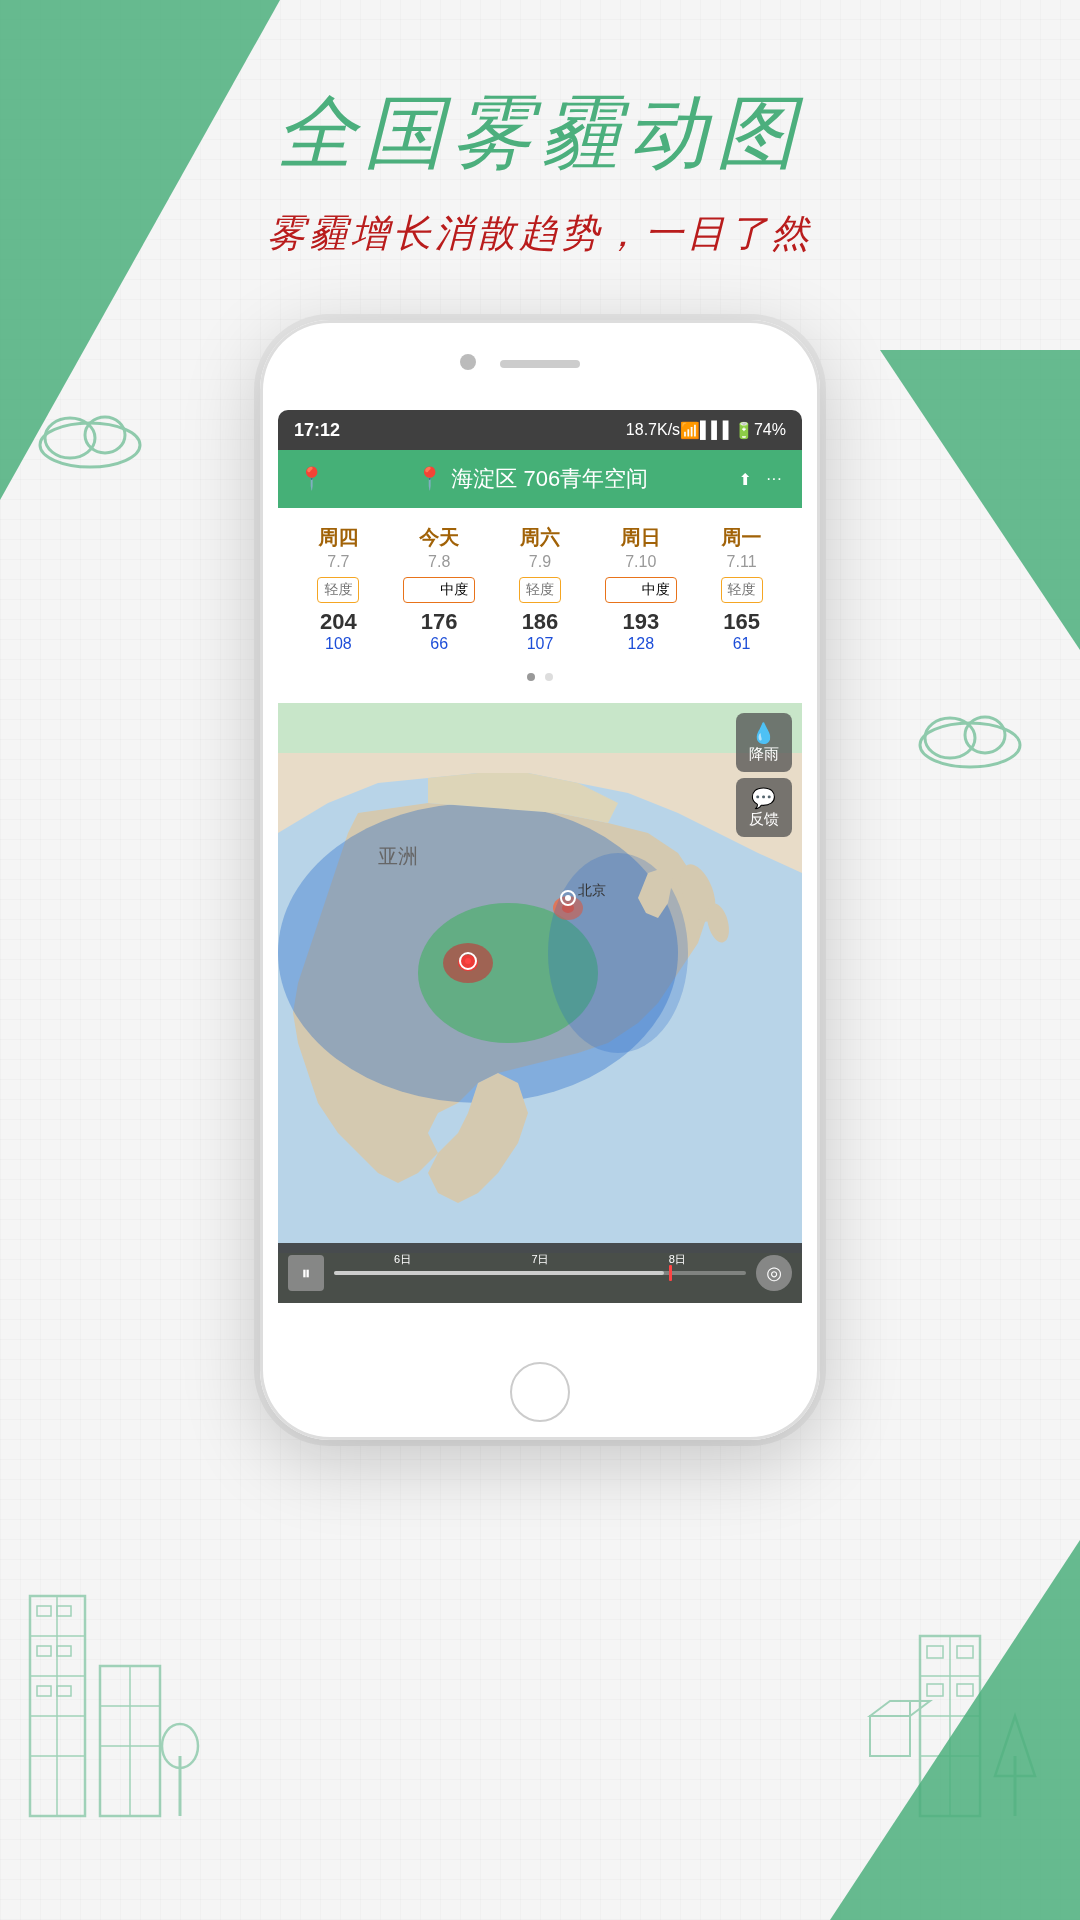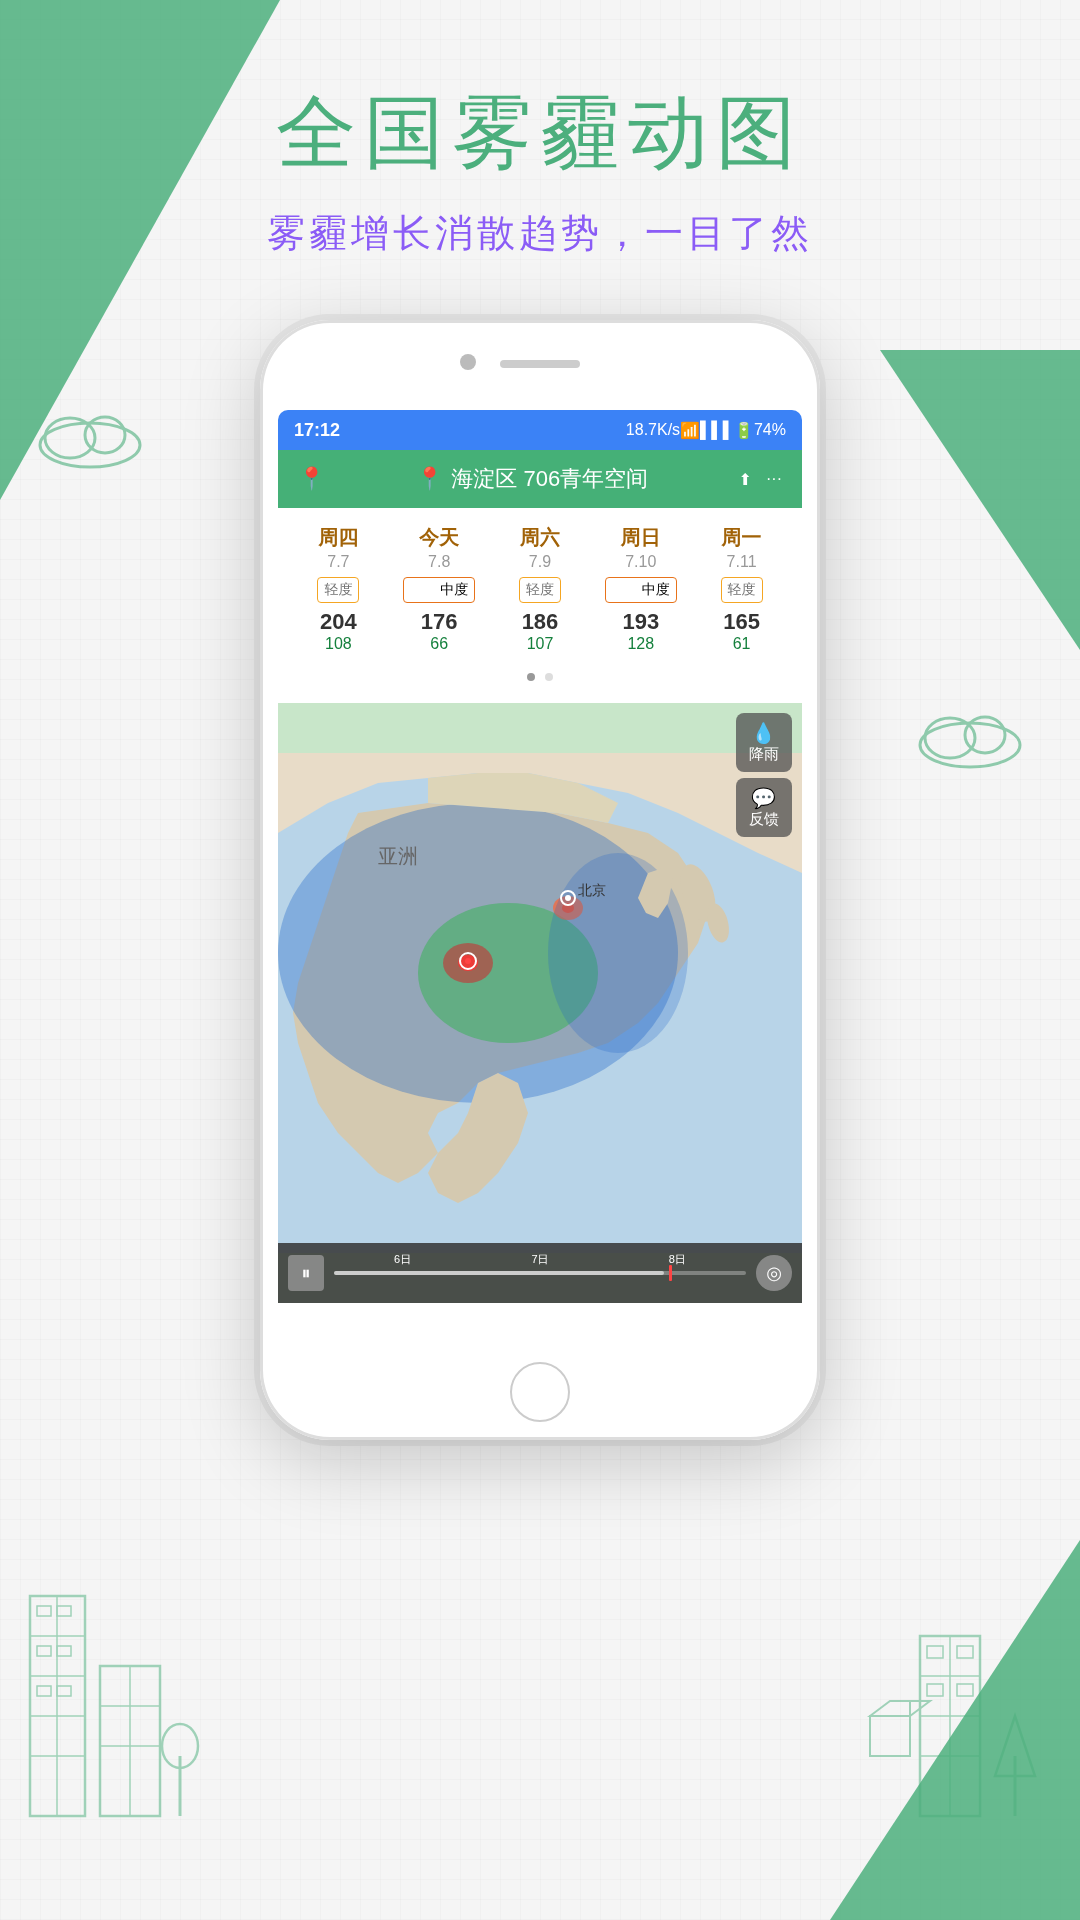--- a/index.html
+++ b/index.html
@@ -86,32 +86,33 @@
       right: 20px;
     }
 
     
     .title-section {
       position: absolute;
       top: 80px;
       left: 0;
       right: 0;
       text-align: center;
+      font-style: italic;
     }
 
     .main-title {
       font-size: 80px;
       font-weight: 300;
       color: #4caf7d;
       letter-spacing: 8px;
     }
 
     .sub-title {
       font-size: 38px;
-      color: #8b5cf6;
+      color: #b91c1c;
       margin-top: 20px;
       font-weight: 300;
       letter-spacing: 4px;
     }
 
     
     .phone-wrapper {
       position: absolute;
       top: 320px;
       left: 50%;
@@ -171,21 +172,21 @@
       left: 50%;
       transform: translateX(-50%);
       width: 60px;
       height: 60px;
       border: 2px solid #ccc;
       border-radius: 50%;
     }
 
     
     .status-bar {
-      background: #3b82f6;
+      background: #404040;
       color: white;
       display: flex;
       justify-content: space-between;
       align-items: center;
       padding: 6px 16px;
       font-size: 18px;
       height: 40px;
     }
 
     .status-left { font-weight: 600; font-size: 18px; }
@@ -263,21 +264,21 @@
     .badge-good { color: #4caf7d; border-color: #4caf7d; }
 
     .day-aqi {
       font-size: 22px;
       font-weight: 700;
       color: #333;
     }
 
     .day-aqi2 {
       font-size: 16px;
-      color: #15803d;
+      color: #1d4ed8;
     }
 
     
     .pagination {
       text-align: center;
       padding: 8px;
     }
 
     .dot {
       display: inline-block;

